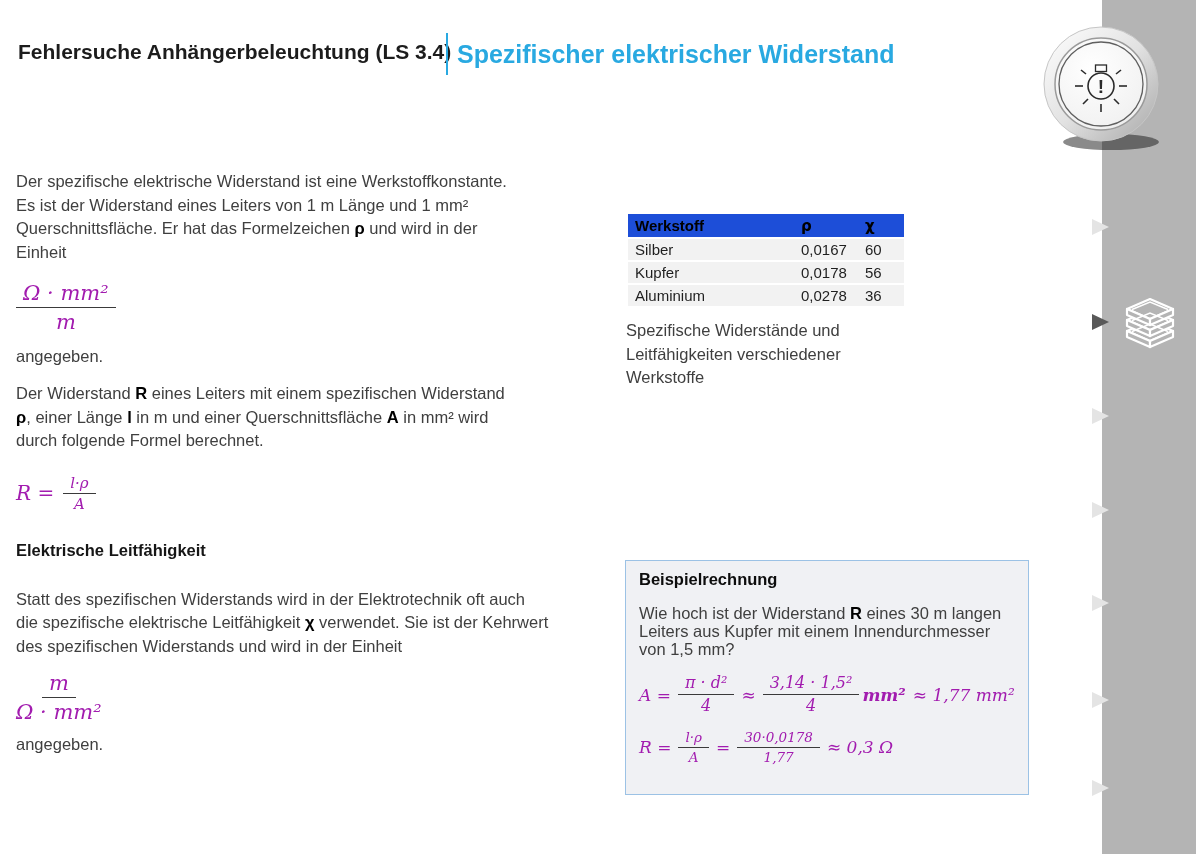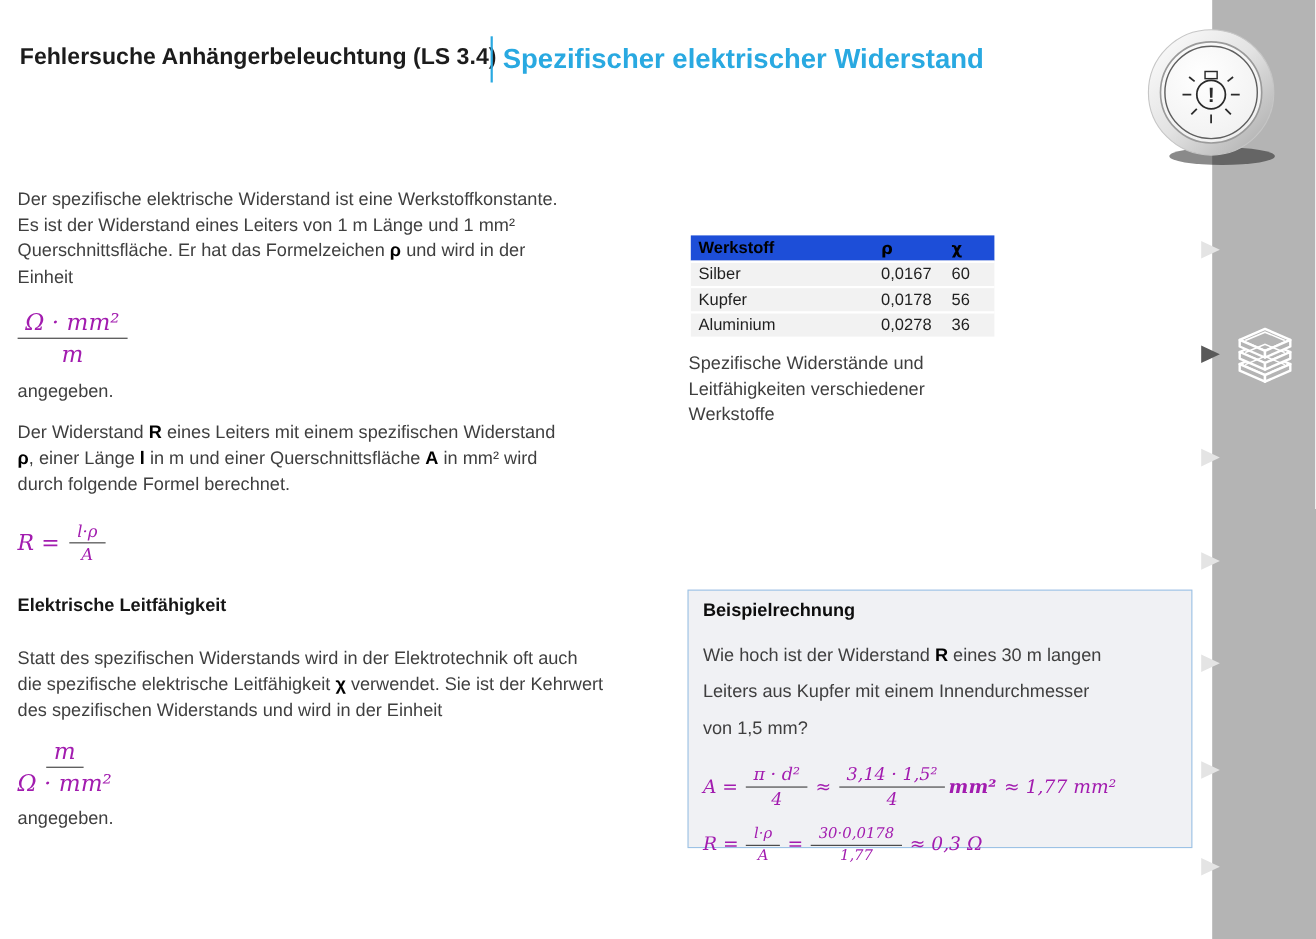--- a/index.html
+++ b/index.html
@@ -39,24 +39,24 @@
   .td{padding-left:7px;box-sizing:border-box;}
   .c1{width:166px;}
   .c2{width:64px;}
   .c3{width:46px;}
   .tr.th .c2,.tr.th .c3{font-family:"DejaVu Sans", sans-serif;}
 
   .tbl-caption{position:absolute;left:626px;top:319px;width:250px;
                font-size:16.5px;line-height:23.5px;white-space:pre-line;}
 
   
-  .example{position:absolute;left:625px;top:536px;width:459px;height:235px;box-sizing:border-box;
+  .example{position:absolute;left:625px;top:560px;width:404px;height:235px;box-sizing:border-box;
            background:#f0f1f4;border:1px solid #9cc2e5;padding:9px 13px;}
   .ex-title{font-size:16.5px;font-weight:700;color:#0d0d0d;}
-  .ex-q{margin-top:15px;font-size:16.5px;line-height:33px;white-space:pre-line;}
+  .ex-q{margin-top:15px;font-size:16.5px;line-height:18px;white-space:pre-line;}
   .ex-f1{margin-top:15px;font-size:17px;gap:7px;}
   .ex-f1 .frac{font-size:16px;}
   .ex-f1 .tight{margin-left:-4px;font-weight:bold;}
   .ex-f2{margin-top:13px;font-size:17px;gap:7px;}
   .ex-f2 .frac{font-size:13.5px;}
 
   
   .sidebar{position:absolute;left:1102px;top:0;width:94px;height:854px;background:#b4b4b4;}
   .nav-arrow{position:absolute;left:1092px;width:0;height:0;
              border-top:8px solid transparent;border-bottom:8px solid transparent;

